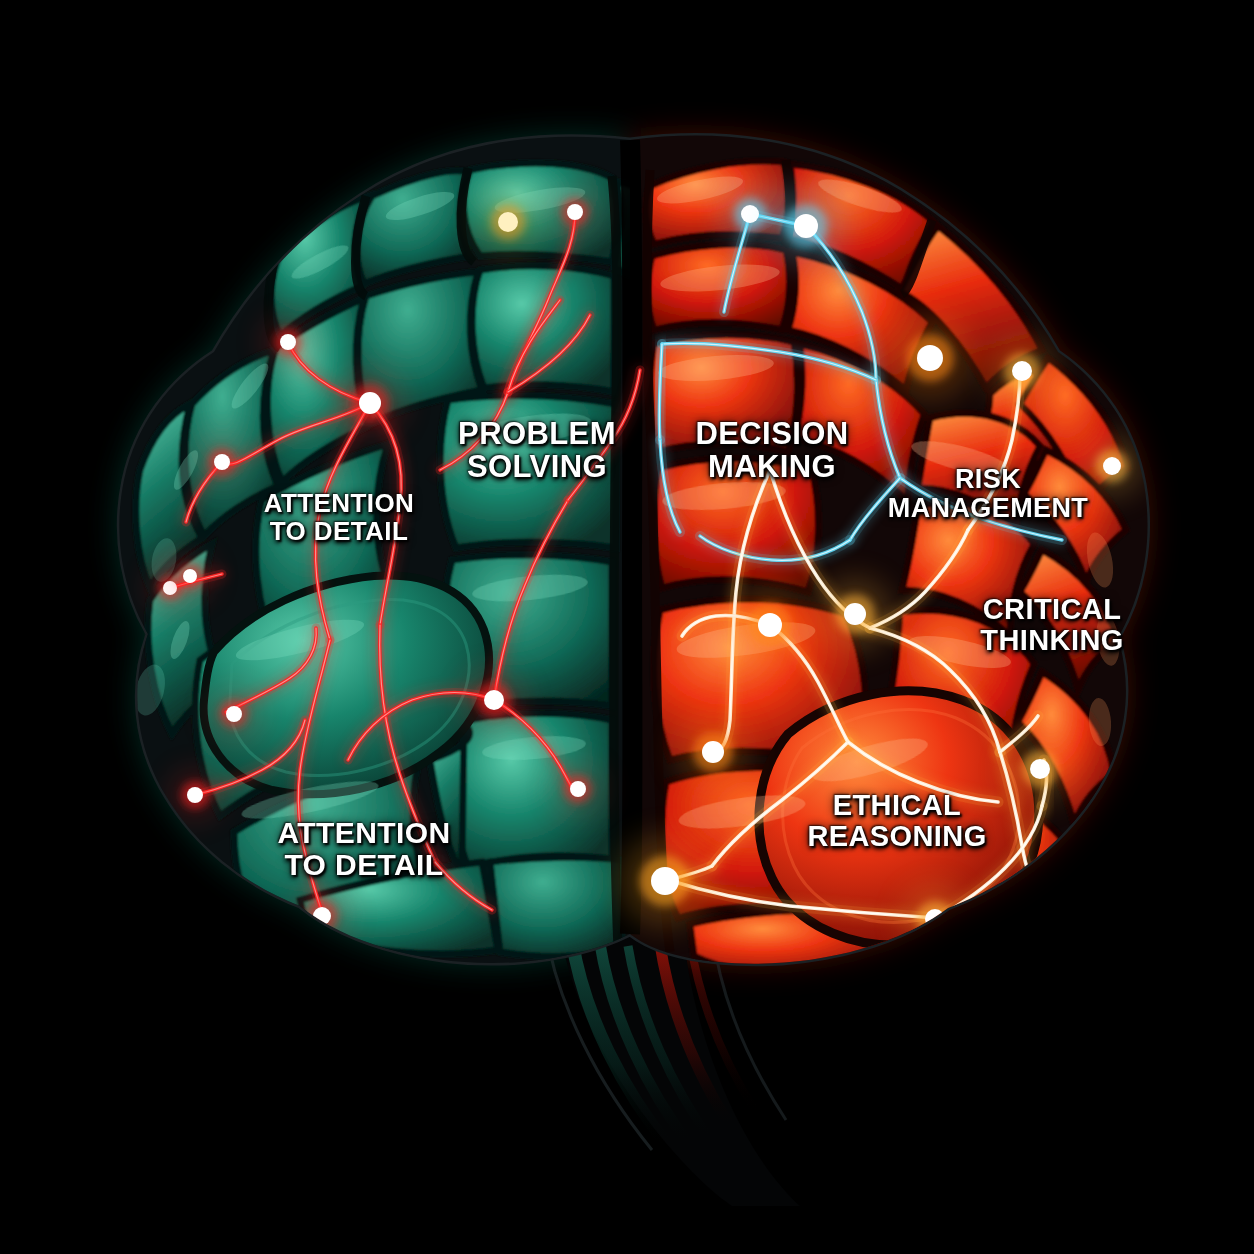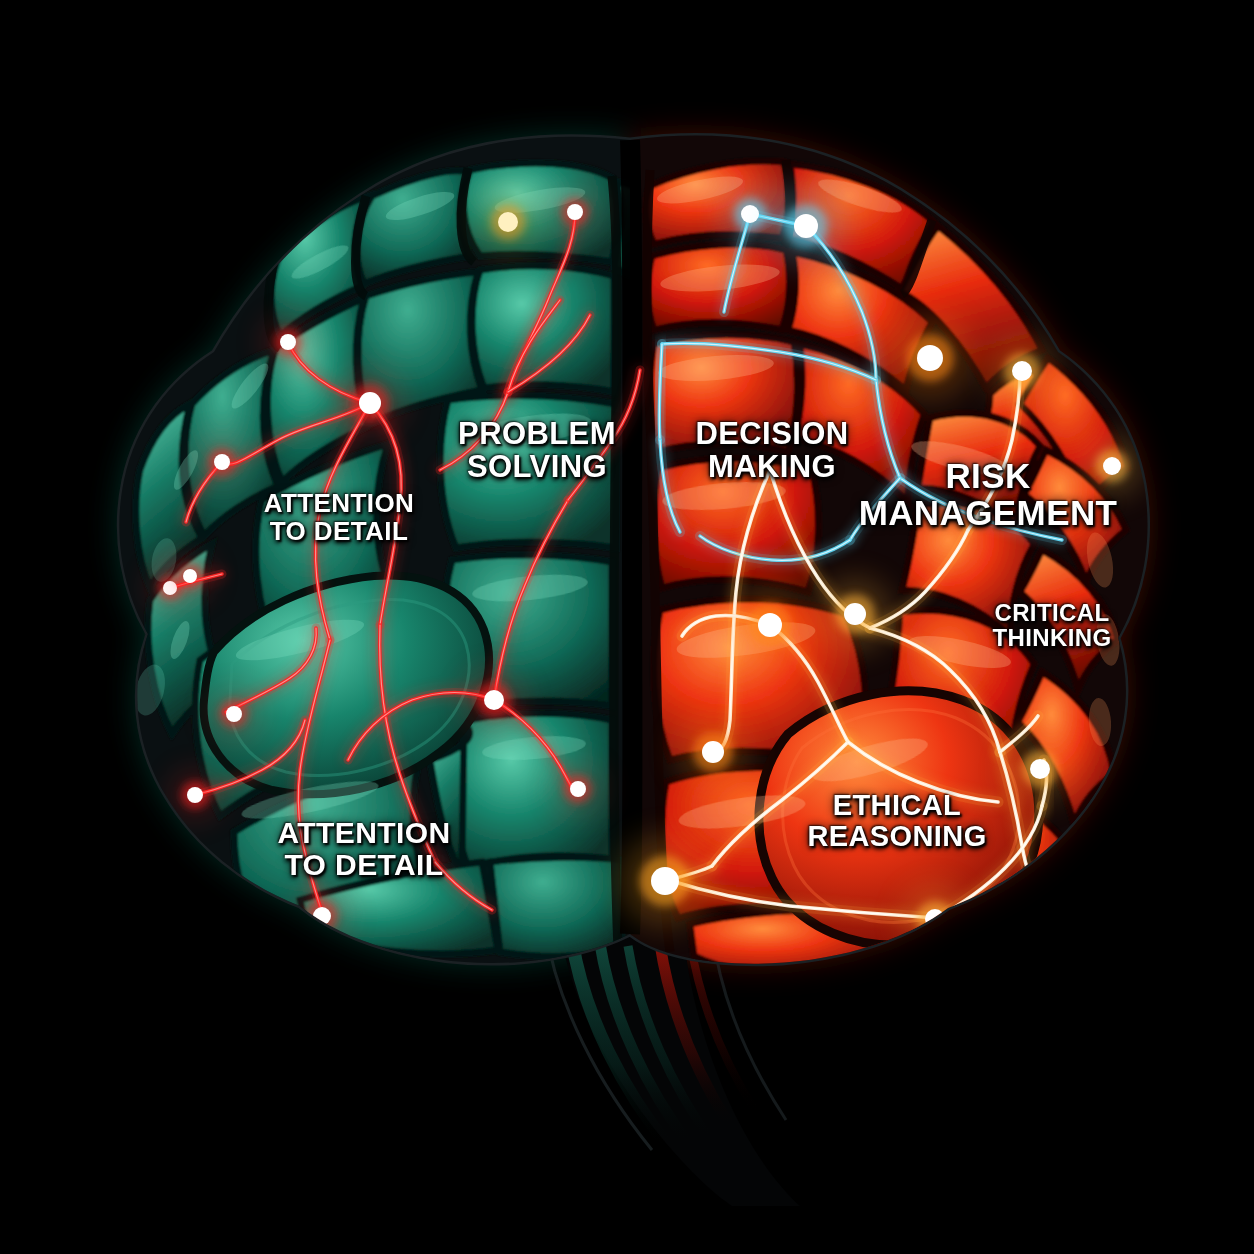--- a/index.html
+++ b/index.html
@@ -517,21 +517,21 @@
 
   <div id="labelLayer">
       <div class="label" style="left: 537px; top: 451px; font-size: 31px;">PROBLEM
 SOLVING</div>
       <div class="label" style="left: 339px; top: 518px; font-size: 26px;">ATTENTION
 TO DETAIL</div>
       <div class="label" style="left: 364px; top: 849px; font-size: 30px;">ATTENTION
 TO DETAIL</div>
       <div class="label" style="left: 772px; top: 451px; font-size: 31px;">DECISION
 MAKING</div>
-      <div class="label" style="left: 988px; top: 494px; font-size: 35px;">RISK
+      <div class="label" style="left: 988px; top: 494px; font-size: 27px;">RISK
 MANAGEMENT</div>
-      <div class="label" style="left: 1052px; top: 625px; font-size: 24px;">CRITICAL
+      <div class="label" style="left: 1052px; top: 625px; font-size: 29px;">CRITICAL
 THINKING</div>
       <div class="label" style="left: 897px; top: 821px; font-size: 29px;">ETHICAL
 REASONING</div>
     </div>
 
 </div>
 
 </body></html>

